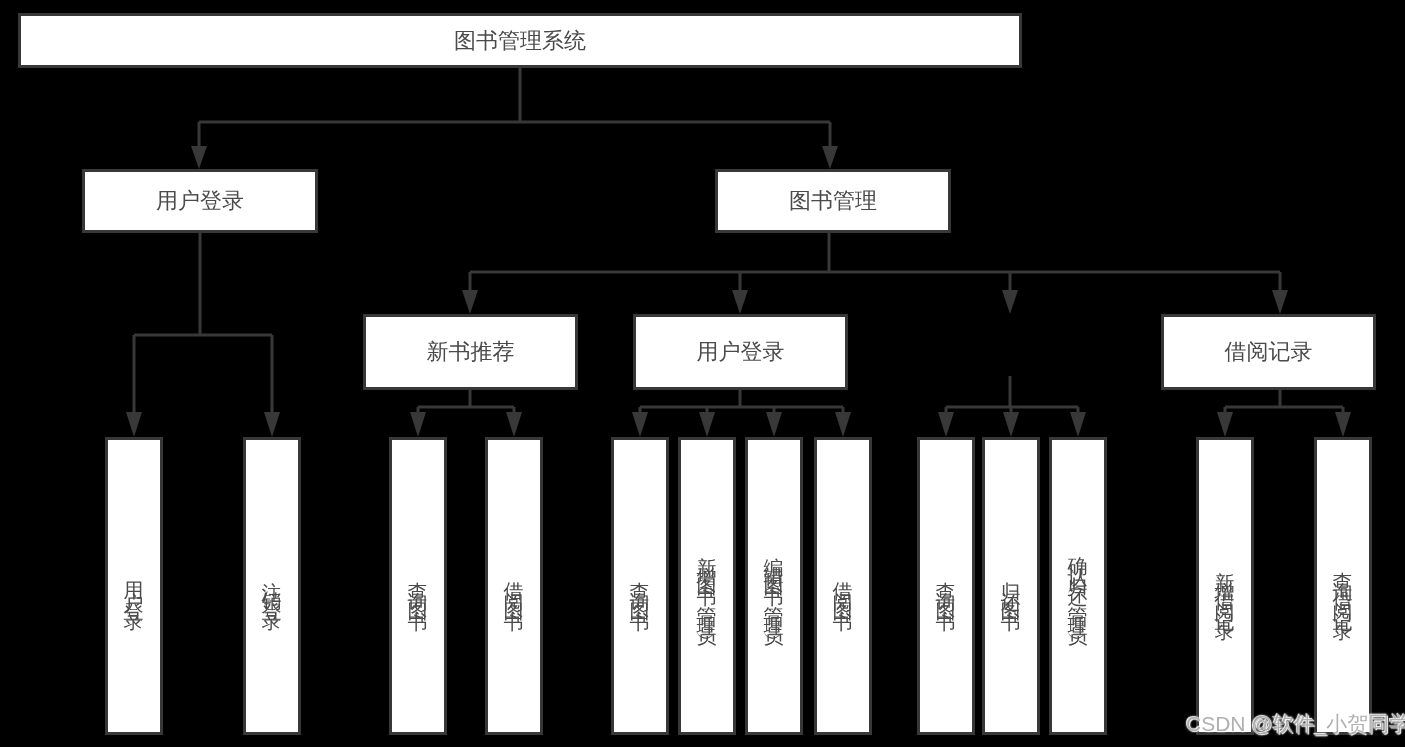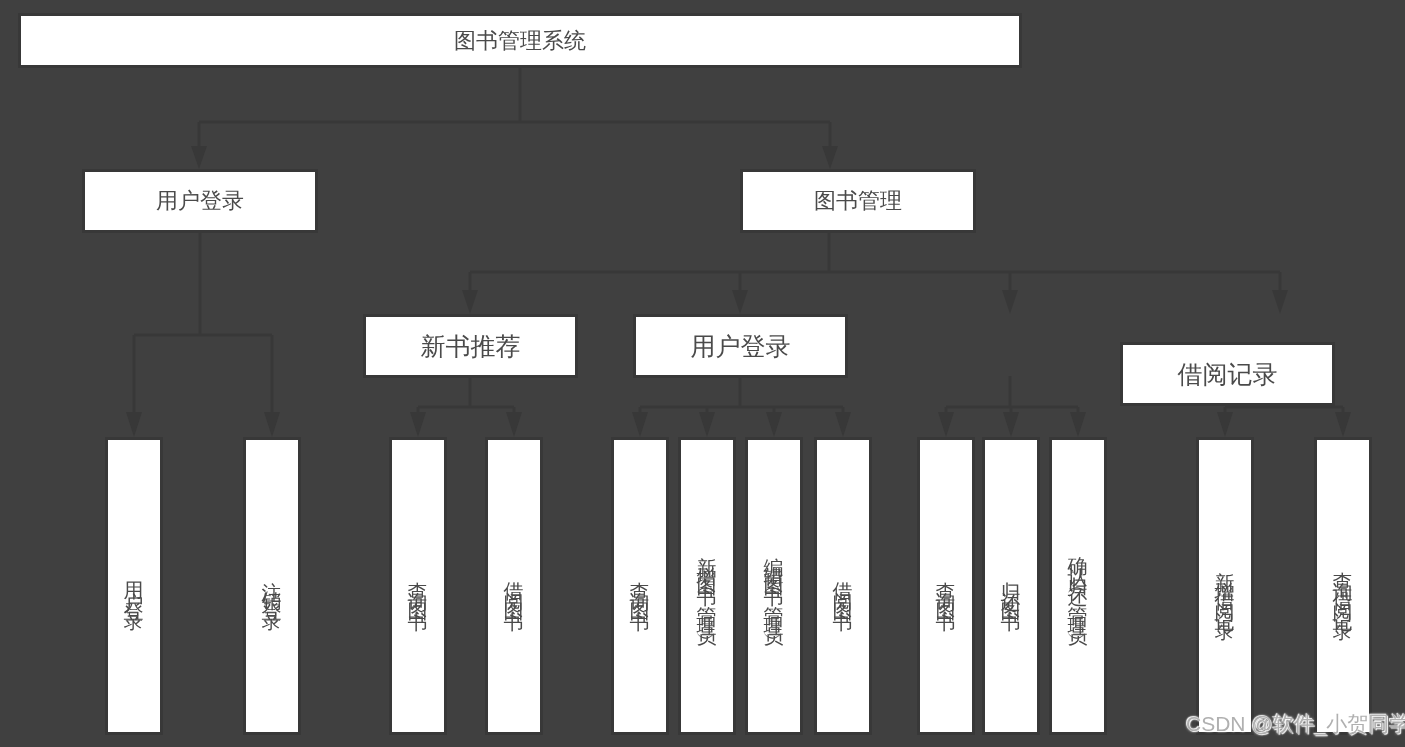--- a/index.html
+++ b/index.html
@@ -4,21 +4,21 @@
 <style>
   html, body {
     margin: 0;
     padding: 0;
     background: #ffffff;
   }
   #canvas {
     position: relative;
     width: 1405px;
     height: 747px;
-    background: #404040;
+    background: #000000;
     overflow: hidden;
     font-family: "Liberation Sans", "DejaVu Sans", sans-serif;
     color: #4a4a4a;
     text-decoration: underline;
   }
   #edges {
     position: absolute;
     left: 0; top: 0;
     width: 1405px; height: 747px;
     z-index: 0;
@@ -39,22 +39,22 @@
     width: 1004px; height: 55px;
     font-size: 22px;
   }
   .node.branch {
     top: 169px;
     width: 236px; height: 64px;
     font-size: 22px;
   }
   .node.section {
     top: 314px;
-    width: 215px; height: 64px;
-    font-size: 25px;
+    width: 215px; height: 76px;
+    font-size: 22px;
   }
   .node.leaf {
     top: 437px;
     width: 58px; height: 298px;
     font-size: 20px;
     writing-mode: vertical-rl;
     text-orientation: mixed;
     letter-spacing: 10px;
     line-height: 1;
   }
@@ -112,25 +112,25 @@
     <g>
       <path d="M1280 376 V407 M1225 407 H1343 M1225 407 V416 M1343 407 V416"></path>
       <polygon points="1217,412 1233,412 1225,437" fill="#383838" stroke="none"></polygon>
       <polygon points="1335,412 1351,412 1343,437" fill="#383838" stroke="none"></polygon>
     </g>
   </svg>
 
   <div class="node root">图书管理系统</div>
 
   <div class="node branch" style="left:82px;">用户登录</div>
-  <div class="node branch" style="left:740px;">图书管理</div>
+  <div class="node branch" style="left:715px;">图书管理</div>
 
   <div class="node section" style="left:363px;">新书推荐</div>
   <div class="node section" style="left:633px;">用户登录</div>
-  <div class="node section" style="left:1120px;margin-top:28px;">借阅记录</div>
+  <div class="node section" style="left:1161px;">借阅记录</div>
 
   <div class="node leaf" style="left:105px;">用户登录</div>
   <div class="node leaf" style="left:243px;">注销登录</div>
 
   <div class="node leaf" style="left:389px;">查询图书</div>
   <div class="node leaf" style="left:485px;">借阅图书</div>
 
   <div class="node leaf" style="left:611px;">查询图书</div>
   <div class="node leaf" style="left:678px;">新增图书（管理员）</div>
   <div class="node leaf" style="left:745px;">编辑图书（管理员）</div>

